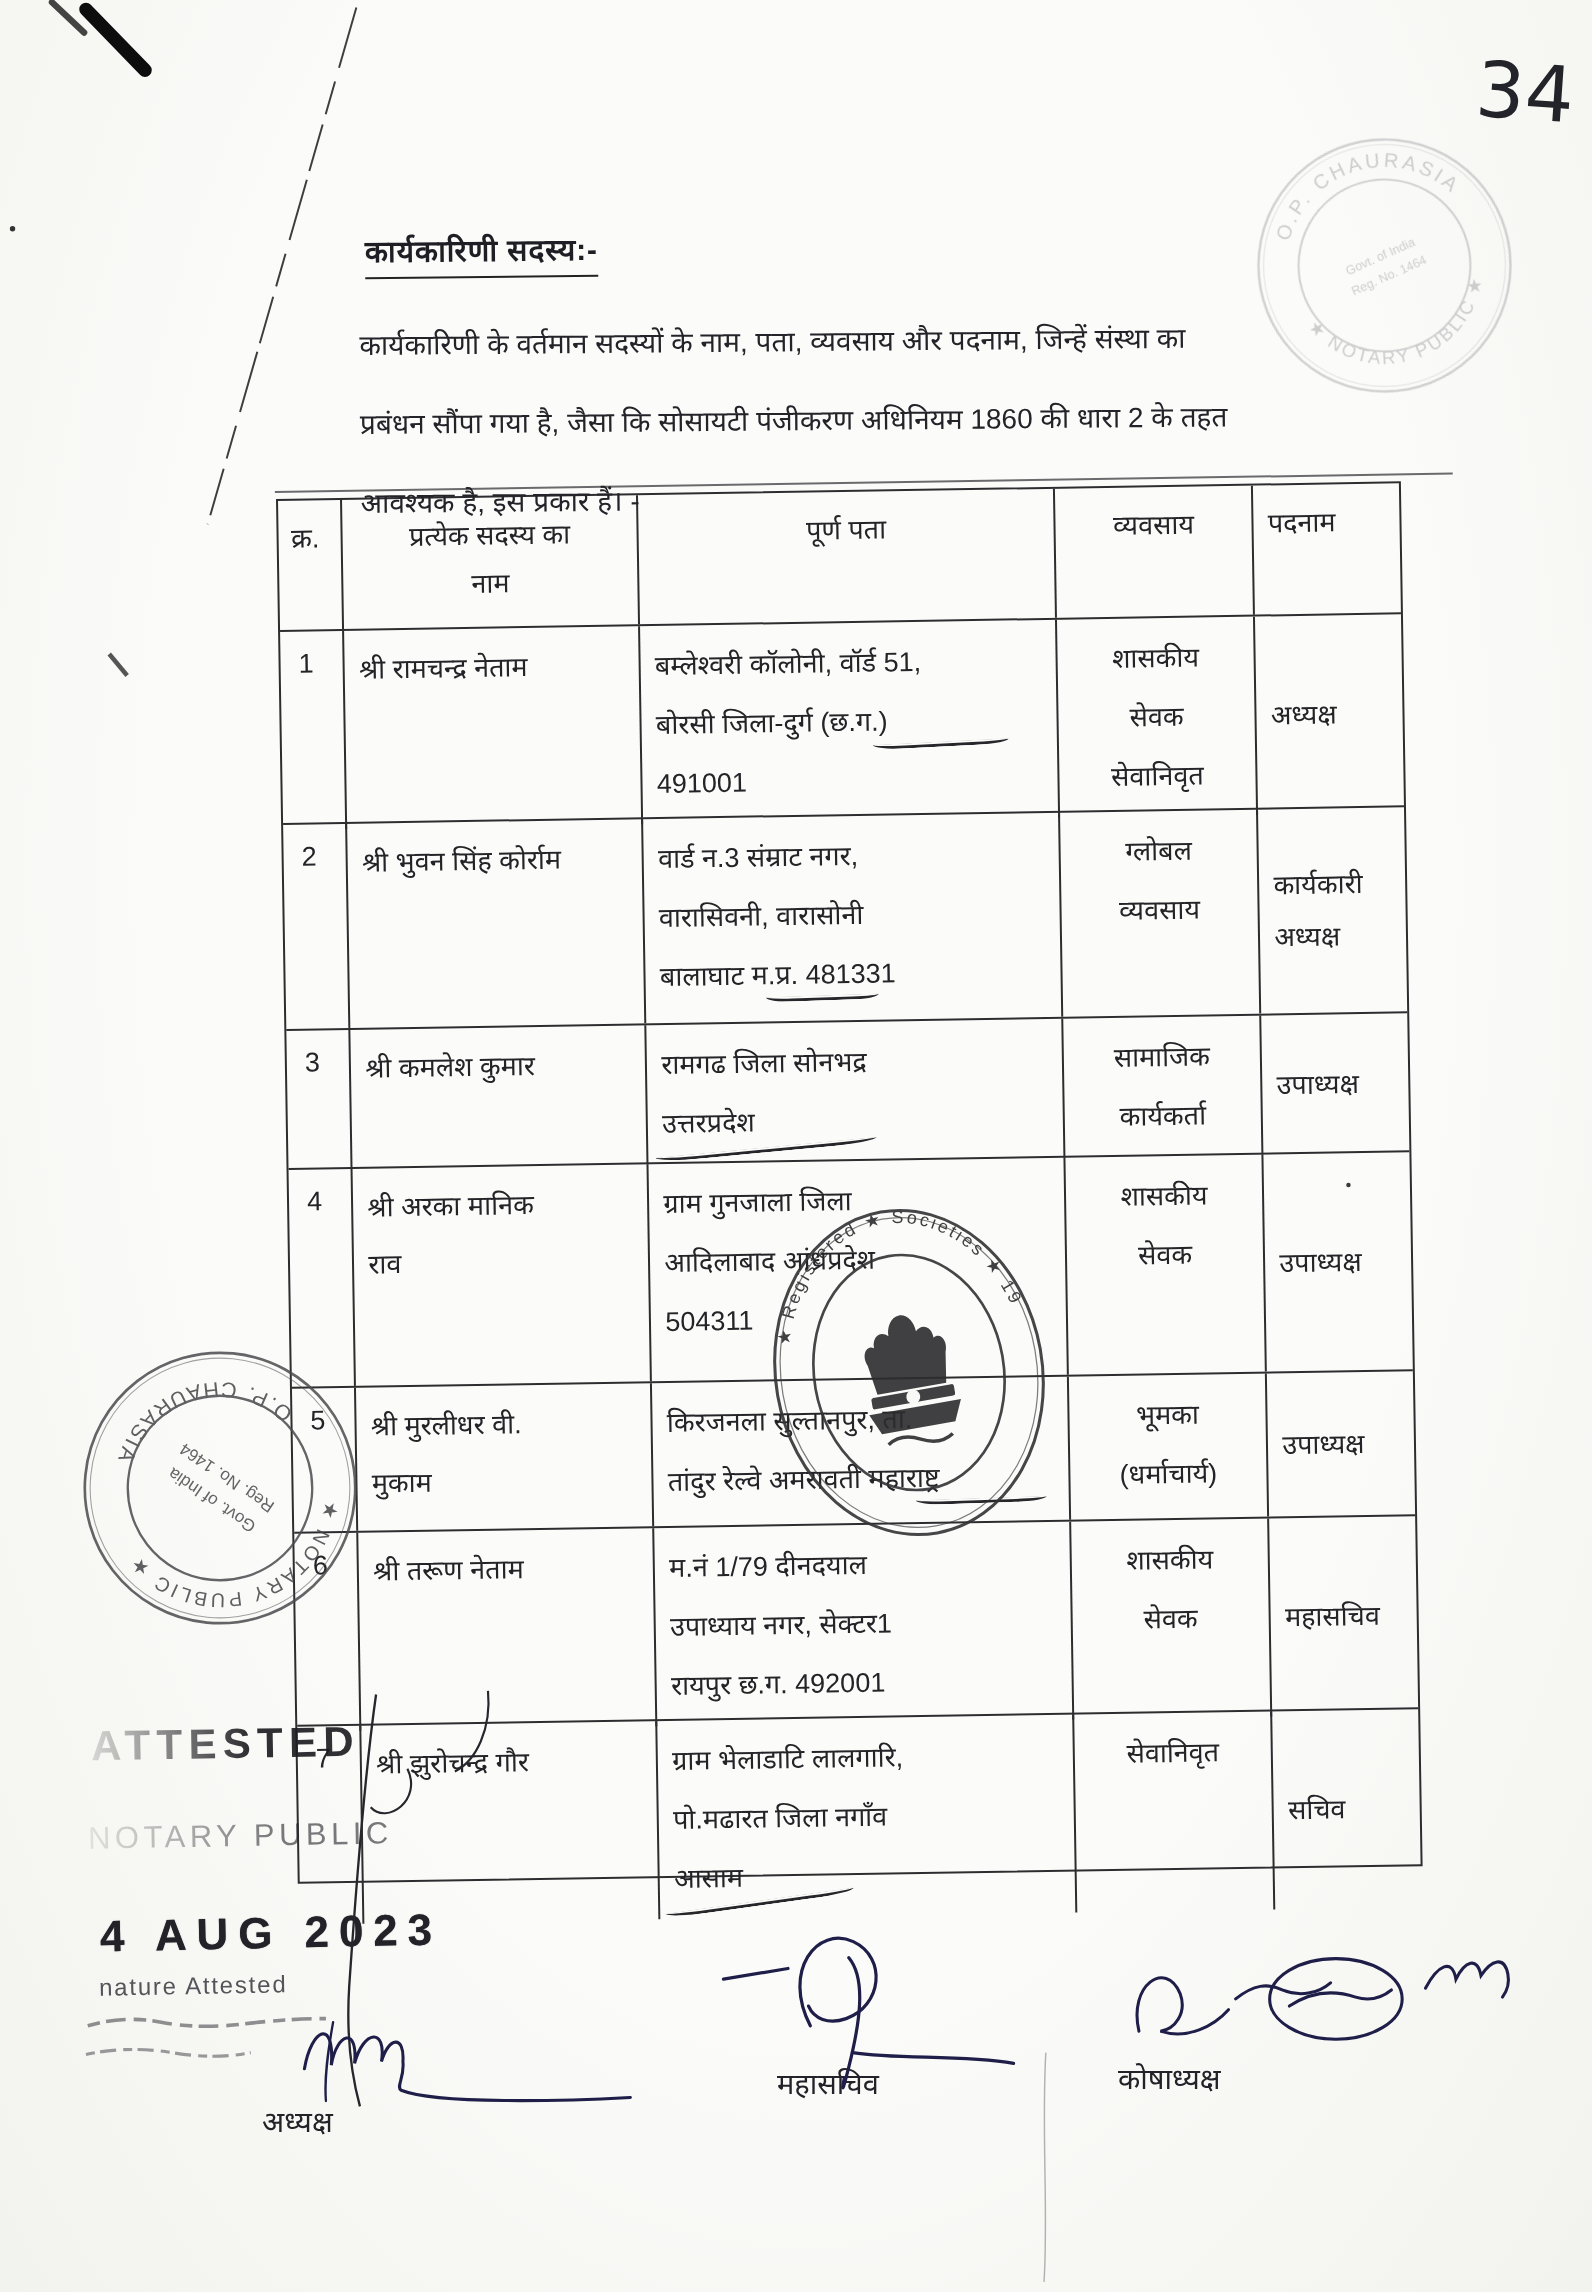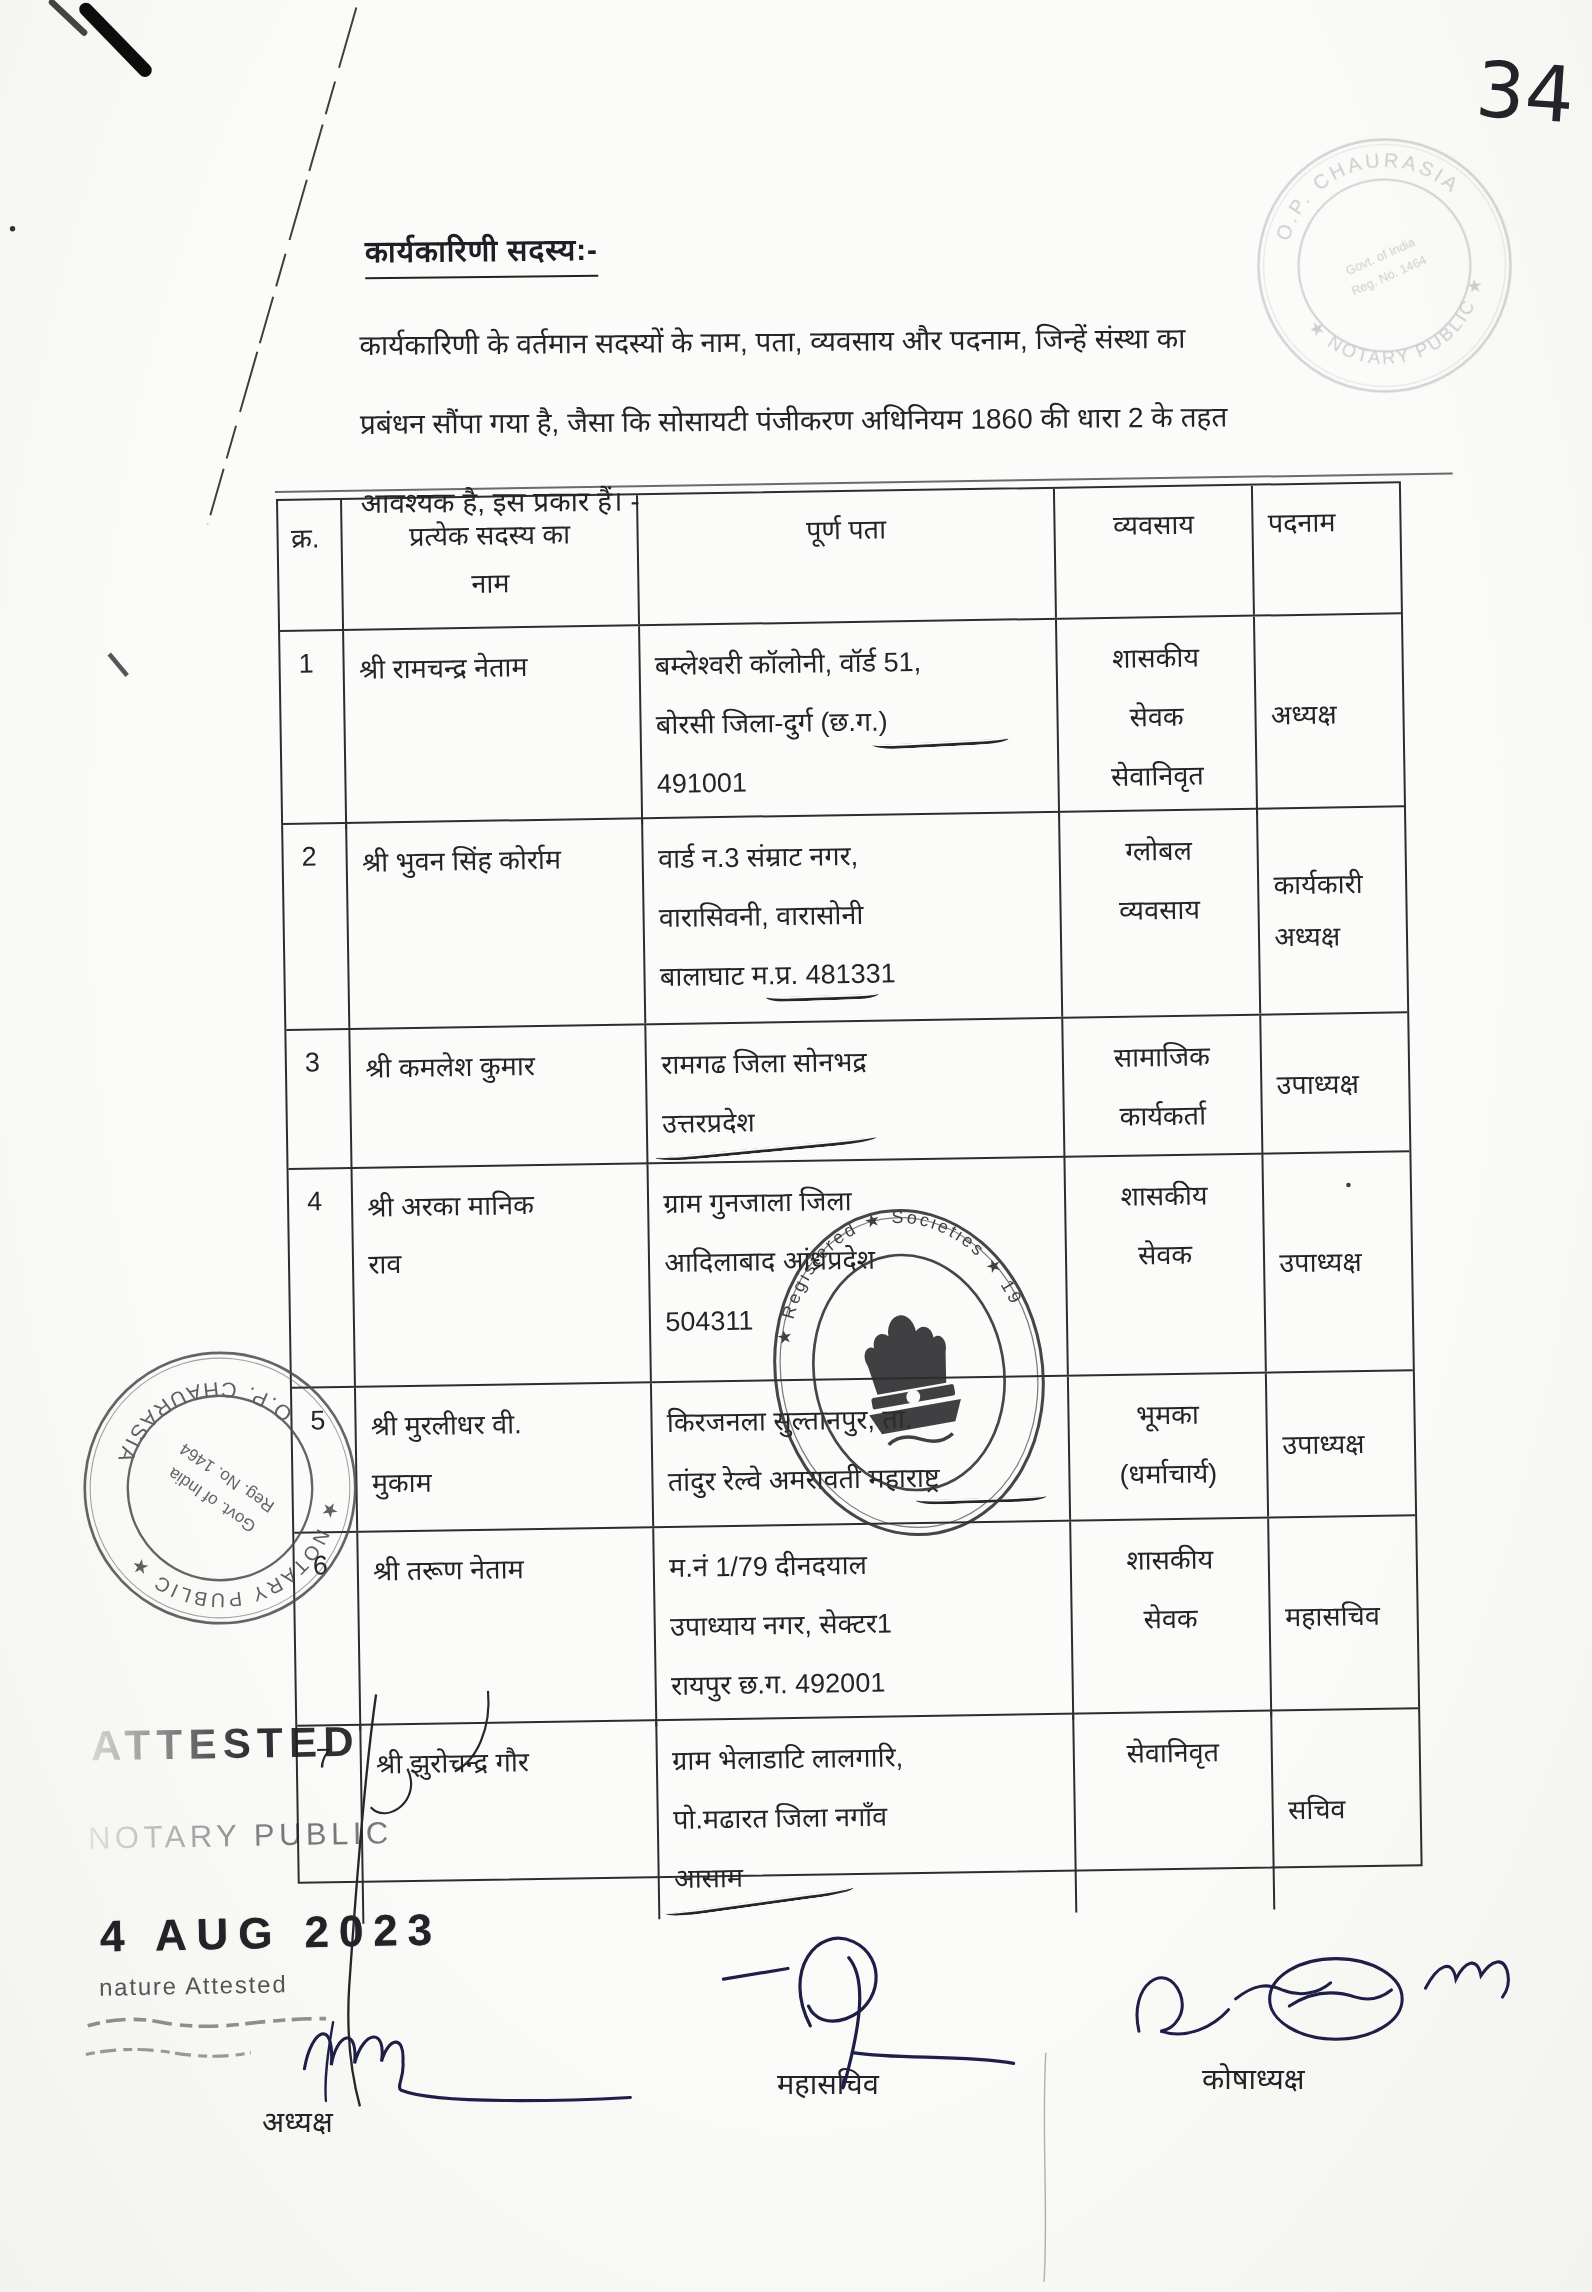--- a/index.html
+++ b/index.html
@@ -54,21 +54,21 @@
   .notary-pub{left:88px;top:1818px;font-size:31px;letter-spacing:4.5px;transform:rotate(-1deg);z-index:5;
             background:linear-gradient(90deg, rgba(40,40,46,.10), rgba(40,40,46,.62) 62%);
             -webkit-background-clip:text;background-clip:text;color:transparent}
   .date-stamp{left:100px;top:1908px;font-size:44px;font-weight:700;letter-spacing:9.9px;color:#222228;
             transform:rotate(-1.2deg);z-index:5;text-shadow:0 0 0.9px #44444a}
   .nature-line{left:99px;top:1972px;font-size:24px;letter-spacing:1.8px;color:#2c2c34;opacity:.8;transform:rotate(-1deg);z-index:5}
 
   .sig-label{font-size:29px;color:#222228;z-index:5}
   .lab-left{left:262px;top:2101px}
   .lab-mid{left:777px;top:2063px}
-  .lab-right{left:1202px;top:2058px}
+  .lab-right{left:1118px;top:2058px}
 
   .overlay{position:absolute;left:0;top:0;z-index:6;pointer-events:none}
 </style>
 </head>
 <body>
 
 <div class="page">
 
   <div class="abs page-number">34</div>
 

